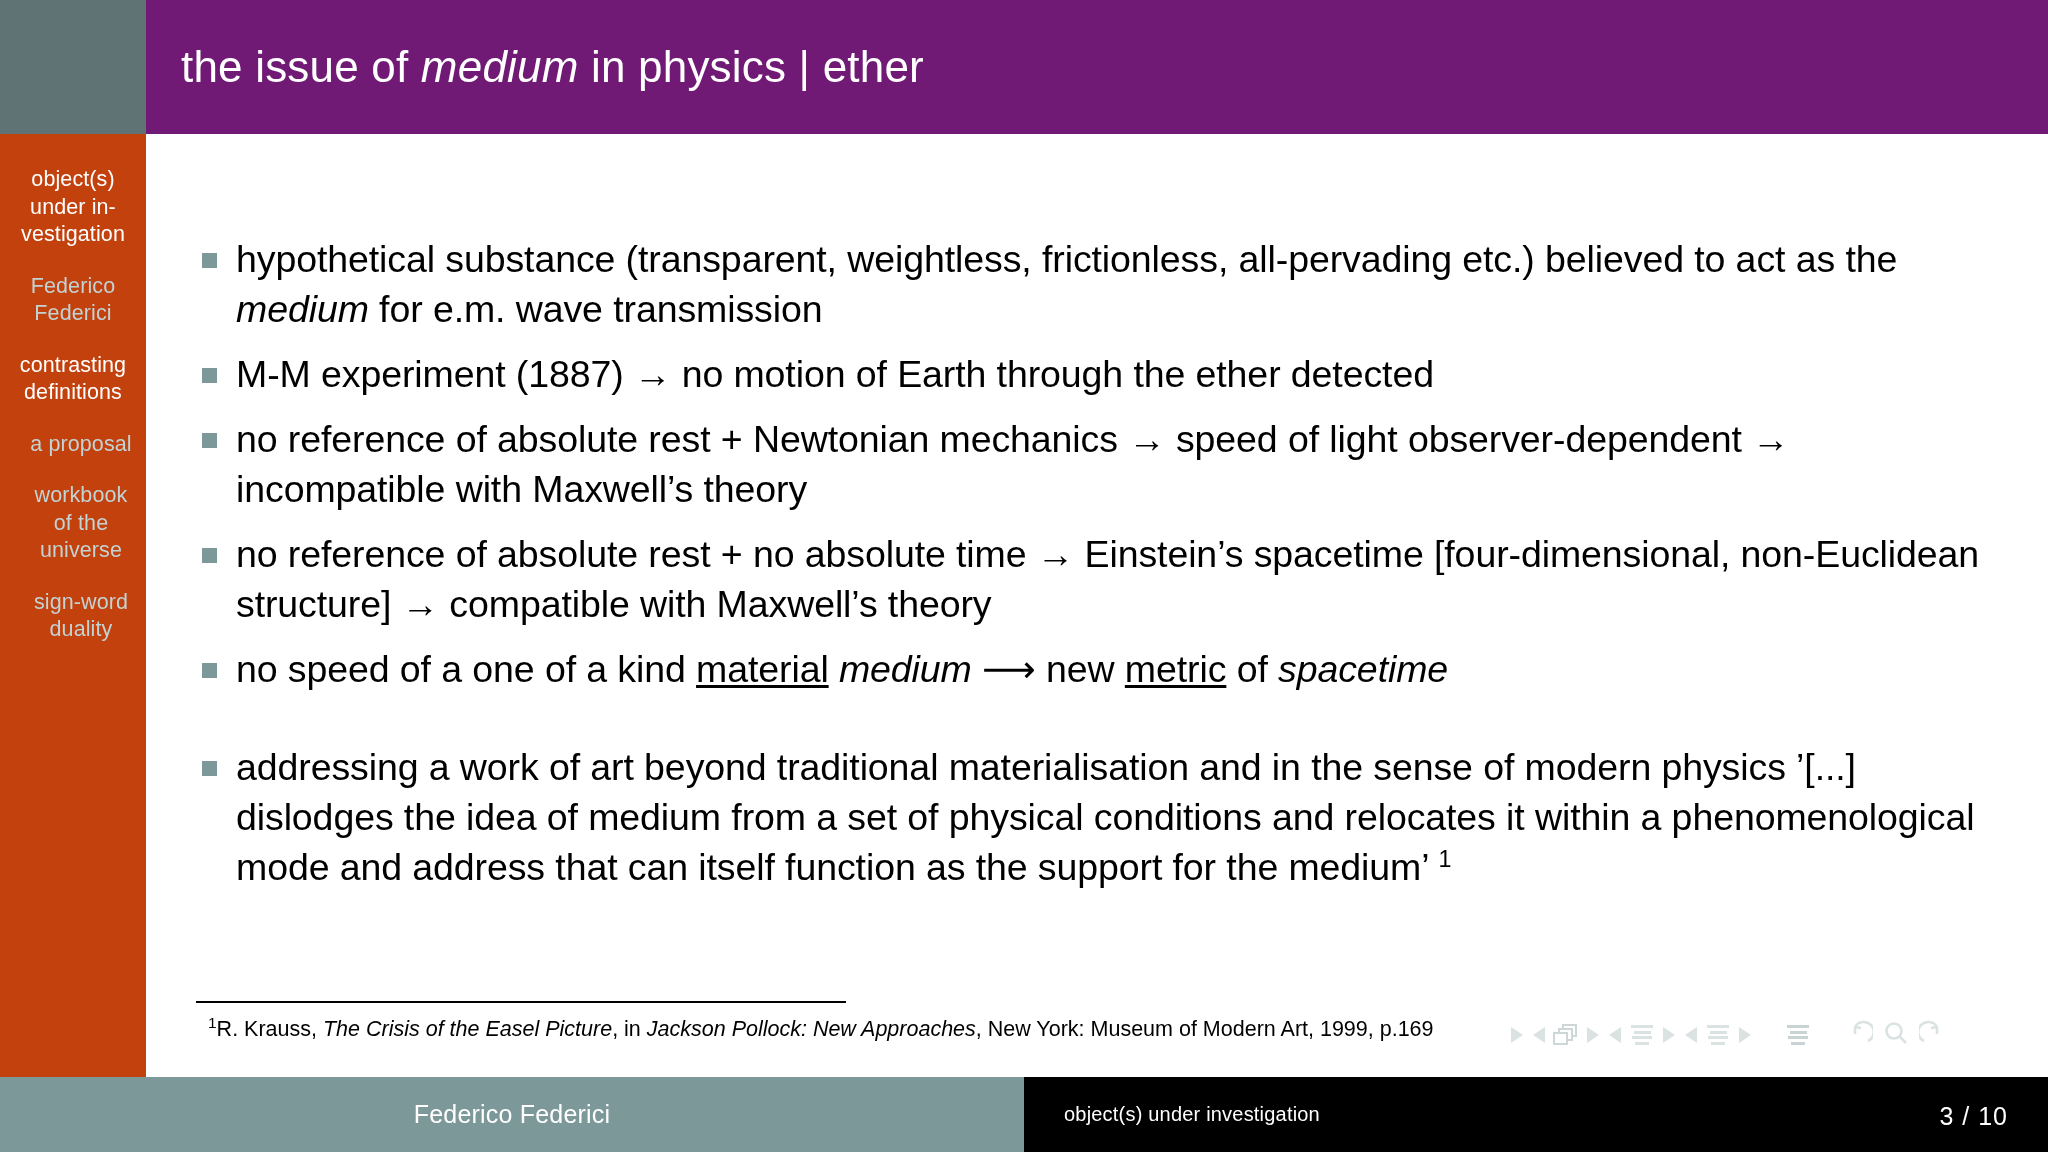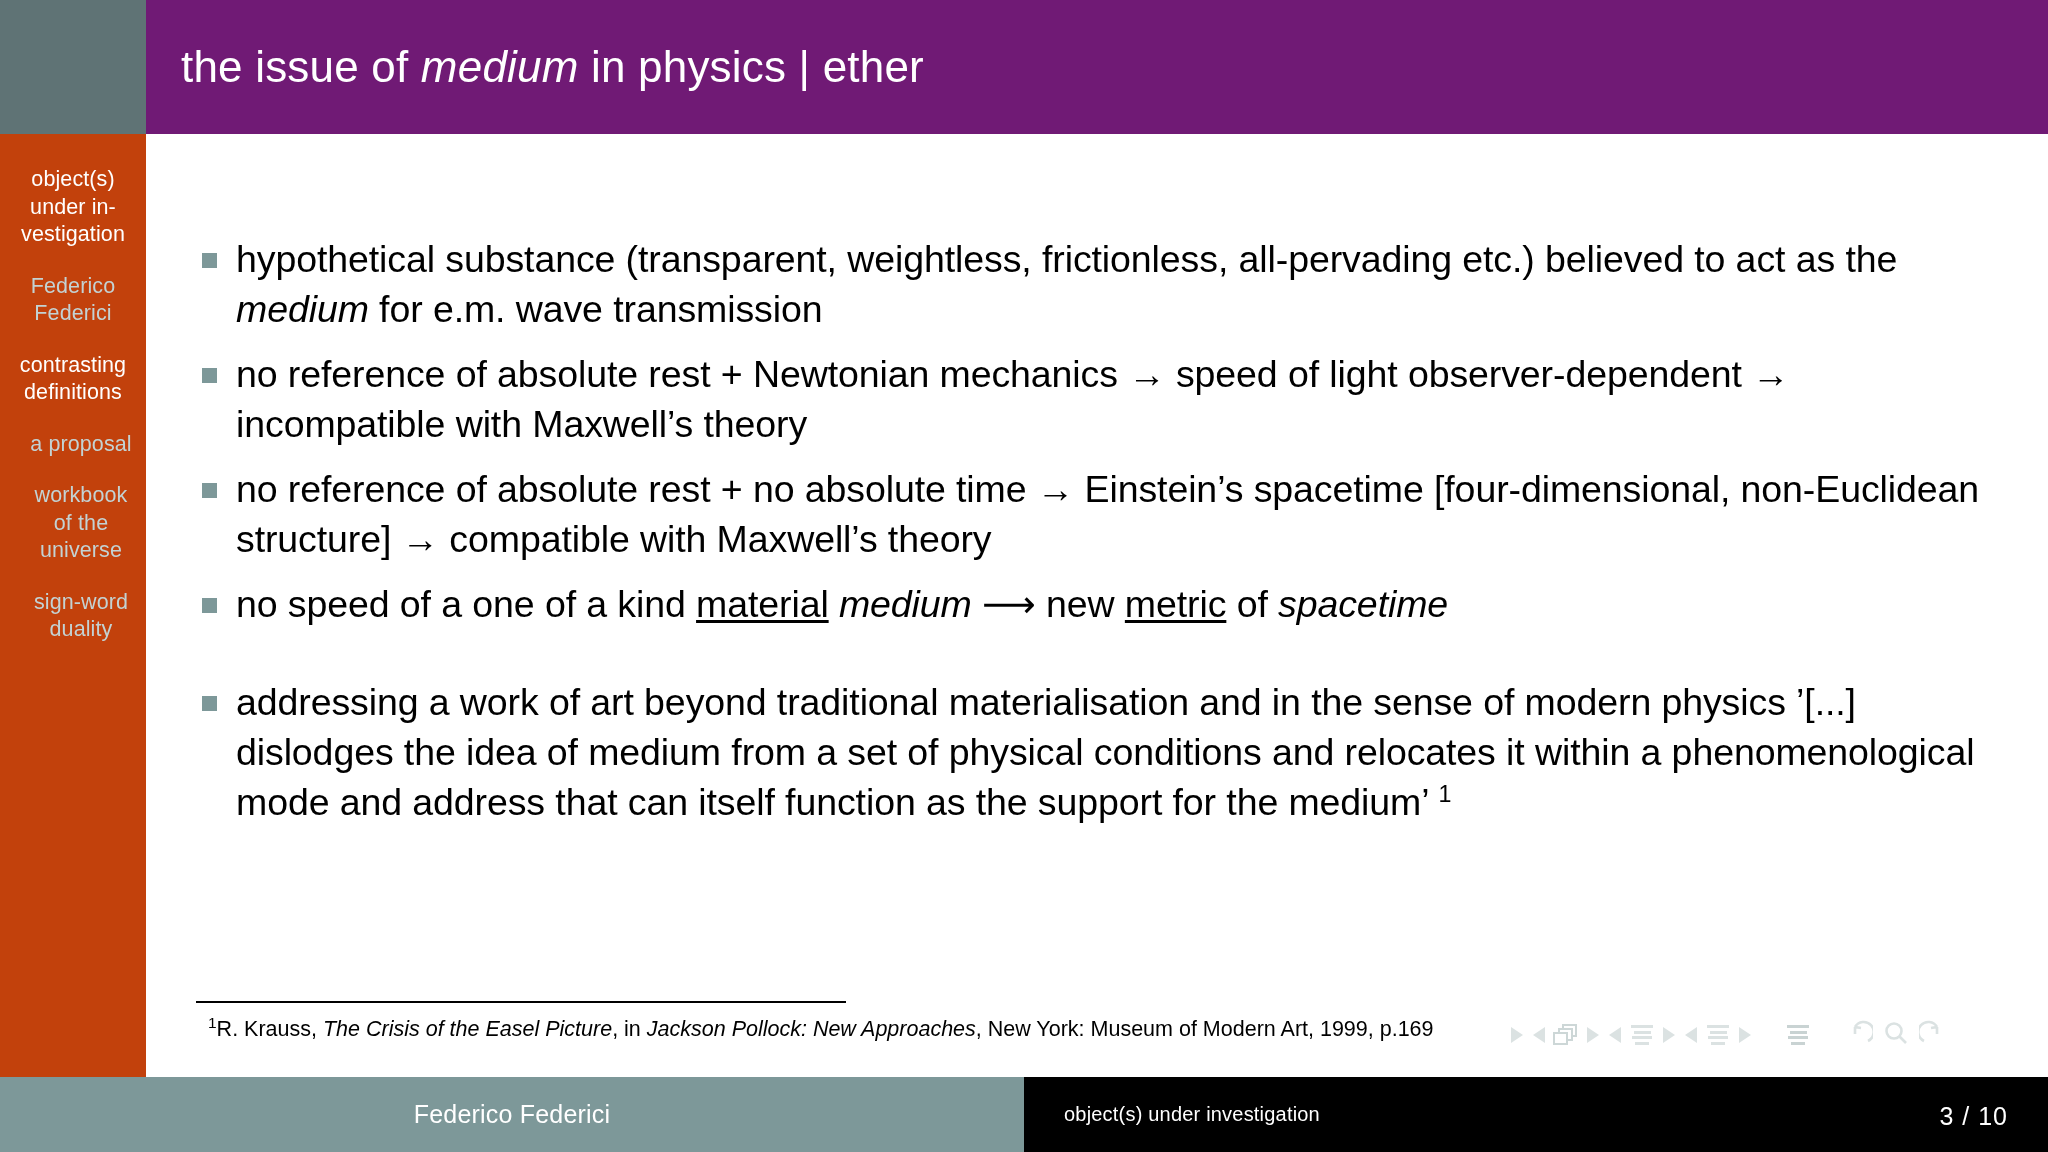--- a/index.html
+++ b/index.html
@@ -199,20 +199,21 @@
       <div class="side-item inactive">sign-word duality</div>
     </div>
 
   <div id="titlebar">
     <div id="title-text"><span>the issue of </span><i>medium</i><span> in physics | ether</span></div>
   </div>
 
   <div id="body">
     <div id="bullets">
         <div class="bullet"><span>hypothetical substance (transparent, weightless, frictionless, all-pervading etc.) believed to act as the </span><i>medium</i><span> for e.m. wave transmission</span></div>
+        <div class="bullet"><span>M-M experiment (1887) → no motion of Earth through the ether detected</span></div>
         <div class="bullet"><span>no reference of absolute rest + Newtonian mechanics → speed of light observer-dependent → incompatible with Maxwell’s theory</span></div>
         <div class="bullet"><span>no reference of absolute rest + no absolute time → Einstein’s spacetime [four-dimensional, non-Euclidean structure] → compatible with Maxwell’s theory</span></div>
         <div class="bullet"><span>no speed of a one of a kind </span><u>material</u><span> </span><i>medium</i><span> ⟶ new </span><u>metric</u><span> of </span><i>spacetime</i></div>
         <div class="bullet" id="bullet-last"><span>addressing a work of art beyond traditional materialisation and in the sense of modern physics ’[...] dislodges the idea of medium from a set of physical conditions and relocates it within a phenomenological mode and address that can itself function as the support for the medium’ </span><sup>1</sup></div>
       </div>
 
     <div id="footnote-rule"></div>
     <div id="footnote"><sup>1</sup><span>R. Krauss, </span><i>The Crisis of the Easel Picture</i><span>, in </span><i>Jackson Pollock: New Approaches</i><span>, New York: Museum of Modern Art, 1999, p.169</span></div>
 
     <div id="navsymbols">

